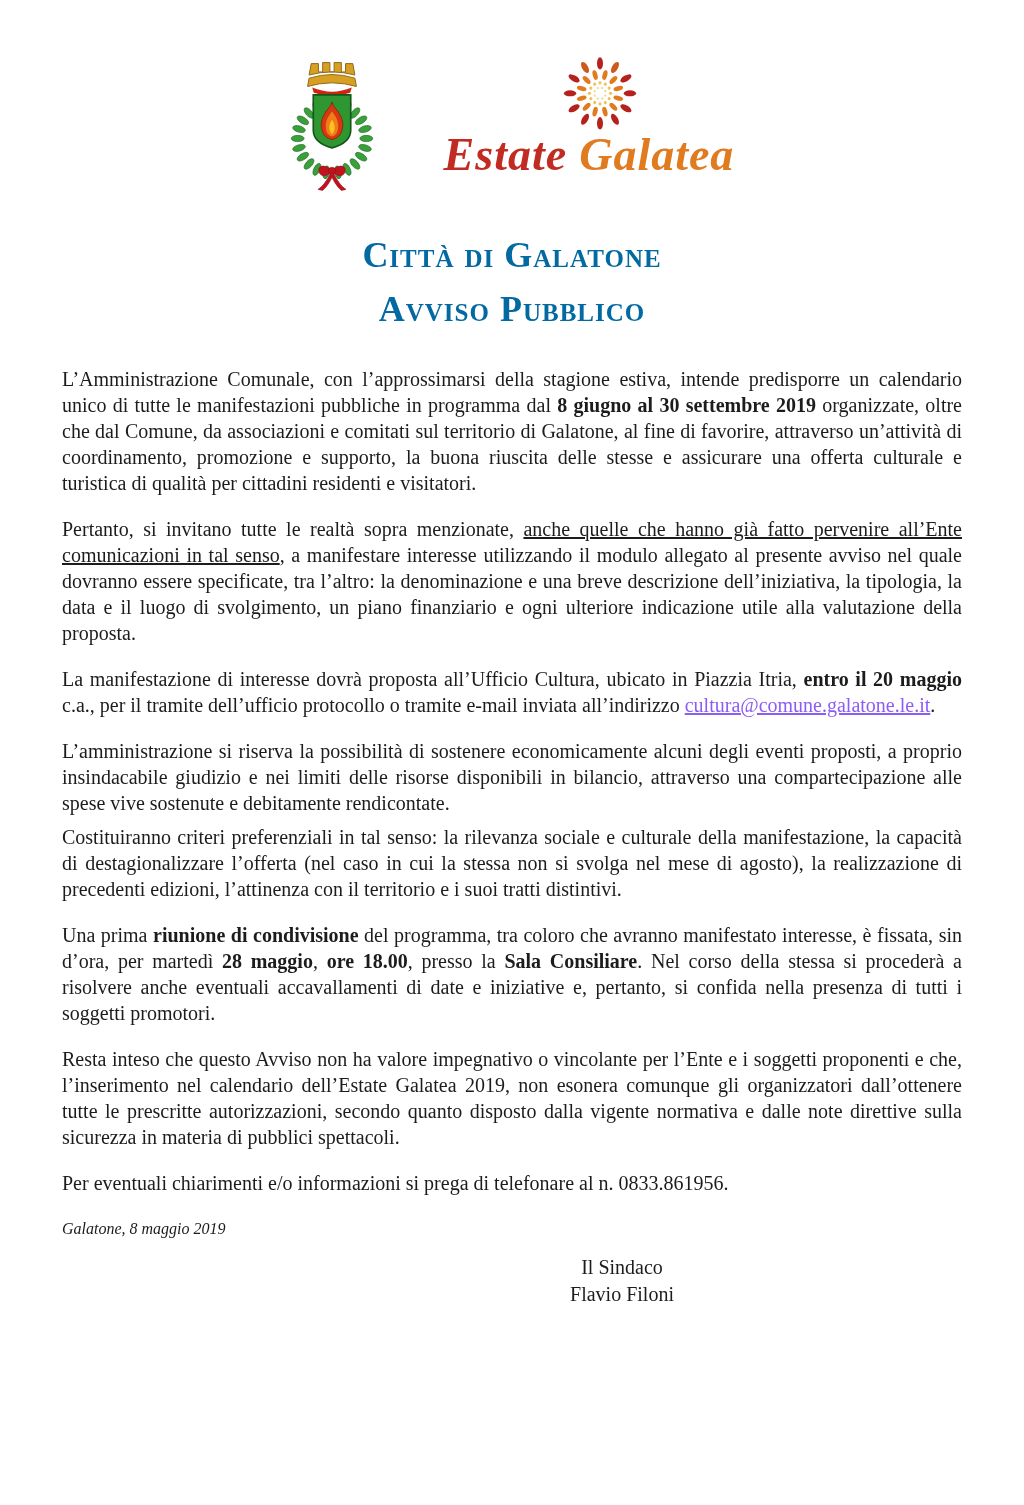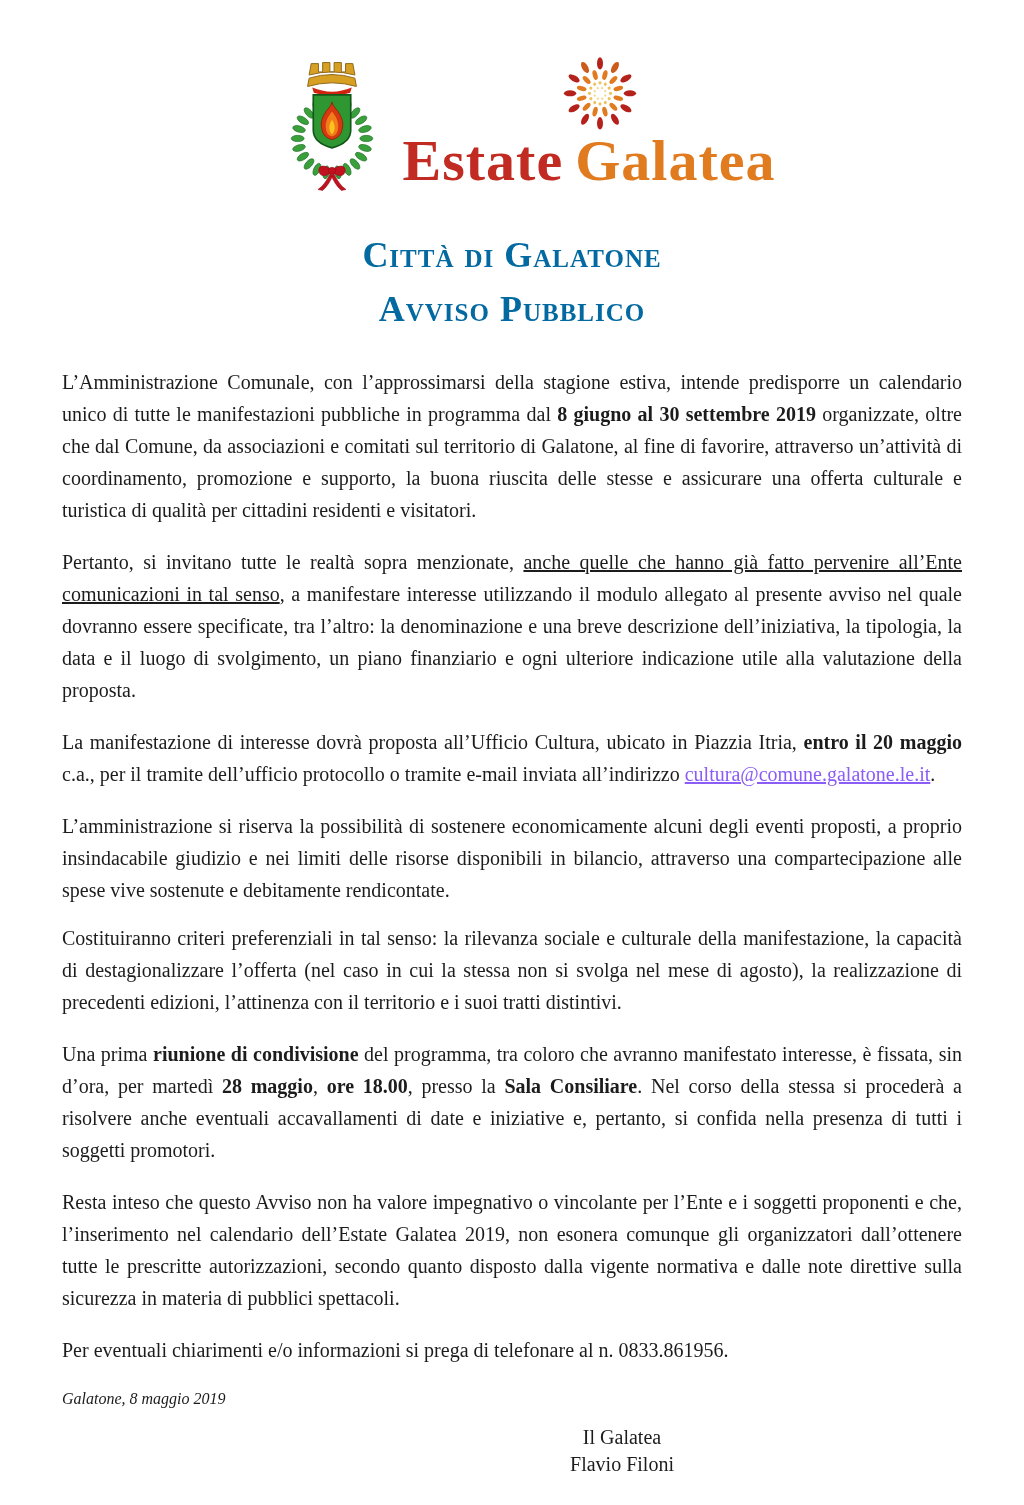--- a/index.html
+++ b/index.html
@@ -9,38 +9,38 @@
     color:#1c1c1c;
   }
   .page{padding:52px 62px 0 62px;box-sizing:border-box;}
 
   
   .logos{display:flex;justify-content:center;align-items:flex-start;gap:50px;}
   .crest{width:104px;height:148px;flex:0 0 auto;}
   .estate{display:flex;flex-direction:column;align-items:center;width:310px;}
   .estate .sun{width:88px;height:88px;margin-left:22px;}
   .estate-text{
-    font-weight:bold;font-size:58px;line-height:1;
+    font-style:italic;font-weight:bold;font-size:46px;line-height:1;
     margin-top:-8px;white-space:nowrap;letter-spacing:1px;
   }
   .estate-text .w1{color:#c22b22;margin-right:12px;}
   .estate-text .w2{color:#e07b1f;}
 
   h1{
     text-align:center;font-weight:bold;font-variant:small-caps;
     font-size:36px;line-height:42px;letter-spacing:1px;color:#0369a1;
   }
   .t1{margin:34px 0 0 0;}
   .t2{margin:12px 0 0 0;}
 
   
   main{margin-top:36px;font-size:20px;text-align:justify;}
-  main p{margin:0 0 20px 0;line-height:32px;}
+  main p{margin:0 0 20px 0;line-height:26px;}
   p.subject{font-weight:bold;font-size:20.5px;line-height:29px;margin-bottom:22px;}
-  p.nogap{margin-bottom:16px;}
+  p.nogap{margin-bottom:8px;}
   .b{font-weight:bold;}
   .u{text-decoration:underline;}
   a.email{color:#8b5cf6;text-decoration:underline;cursor:pointer;}
 
   
   .date-line{font-style:italic;margin:18px 0 0 0;font-size:16px;line-height:26px;}
   .signature{margin:12px 0 0 440px;width:240px;text-align:center;font-size:20px;line-height:27px;}
   .signature div{white-space:nowrap;}
 </style>
 </head>
@@ -175,18 +175,18 @@
 
     <p><span>Una prima </span><span class="b">riunione di condivisione</span><span> del programma, tra coloro che avranno manifestato interesse, è fissata, sin d’ora, per martedì </span><span class="b">28 maggio</span><span>, </span><span class="b">ore 18.00</span><span>, presso la </span><span class="b">Sala Consiliare</span><span>. Nel corso della stessa si procederà a risolvere anche eventuali accavallamenti di date e iniziative e, pertanto, si confida nella presenza di tutti i soggetti promotori.</span></p>
 
     <p><span>Resta inteso che questo Avviso non ha valore impegnativo o vincolante per l’Ente e i soggetti proponenti e che, l’inserimento nel calendario dell’Estate Galatea 2019, non esonera comunque gli organizzatori dall’ottenere tutte le prescritte autorizzazioni, secondo quanto disposto dalla vigente normativa e dalle note direttive sulla sicurezza in materia di pubblici spettacoli.</span></p>
 
     <p><span>Per eventuali chiarimenti e/o informazioni si prega di telefonare al n. 0833.861956.</span></p>
 
     <p class="date-line">Galatone, 8 maggio 2019</p>
 
     <div class="signature">
-      <div>Il Galatea</div>
+      <div>Il Sindaco</div>
       <div>Flavio Filoni</div>
     </div>
   </main>
 
 </div>
 
 </body></html>

